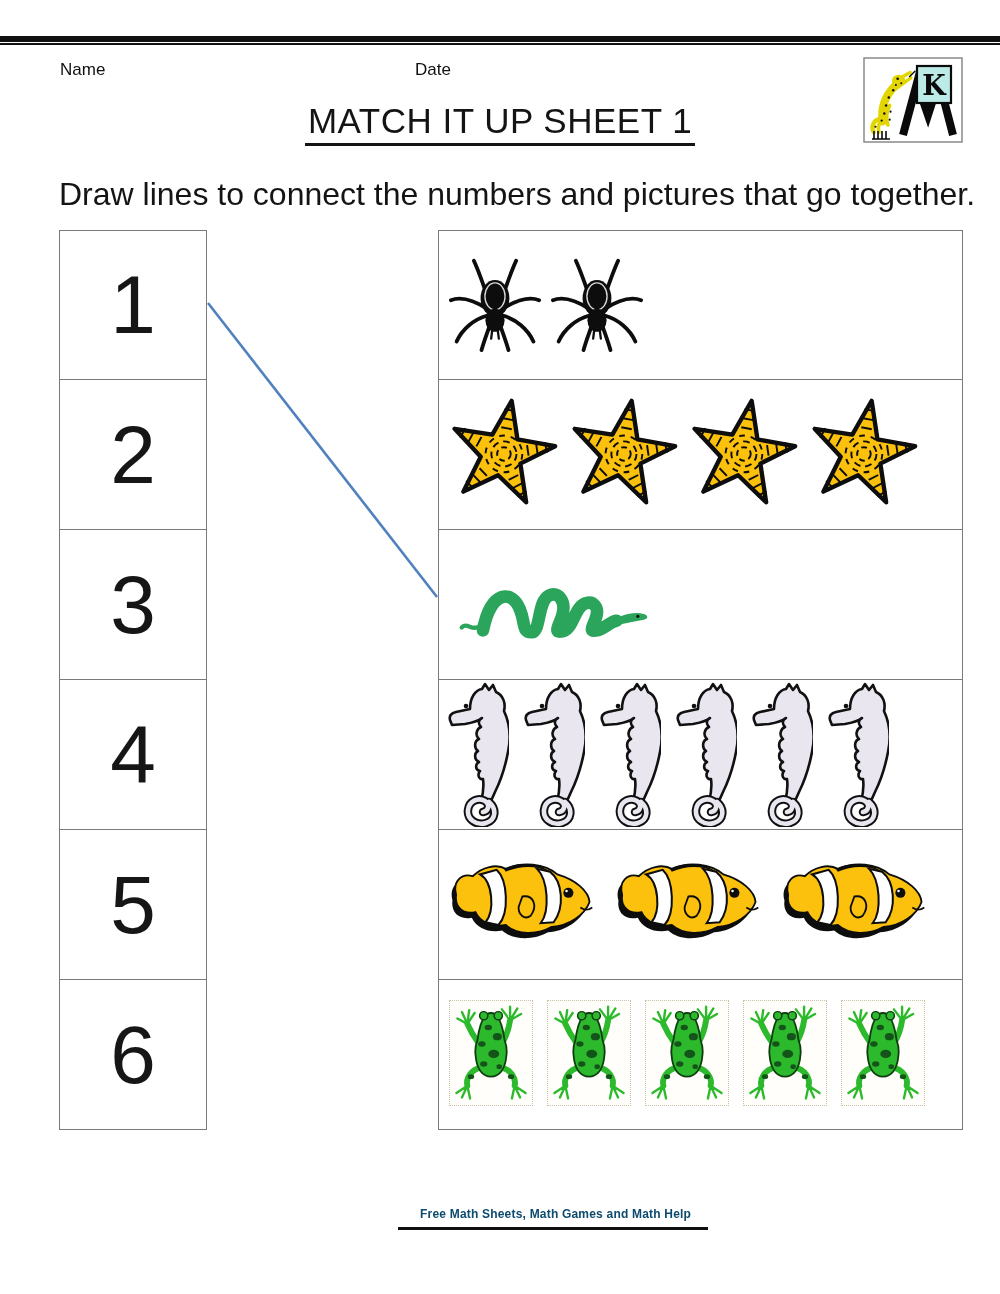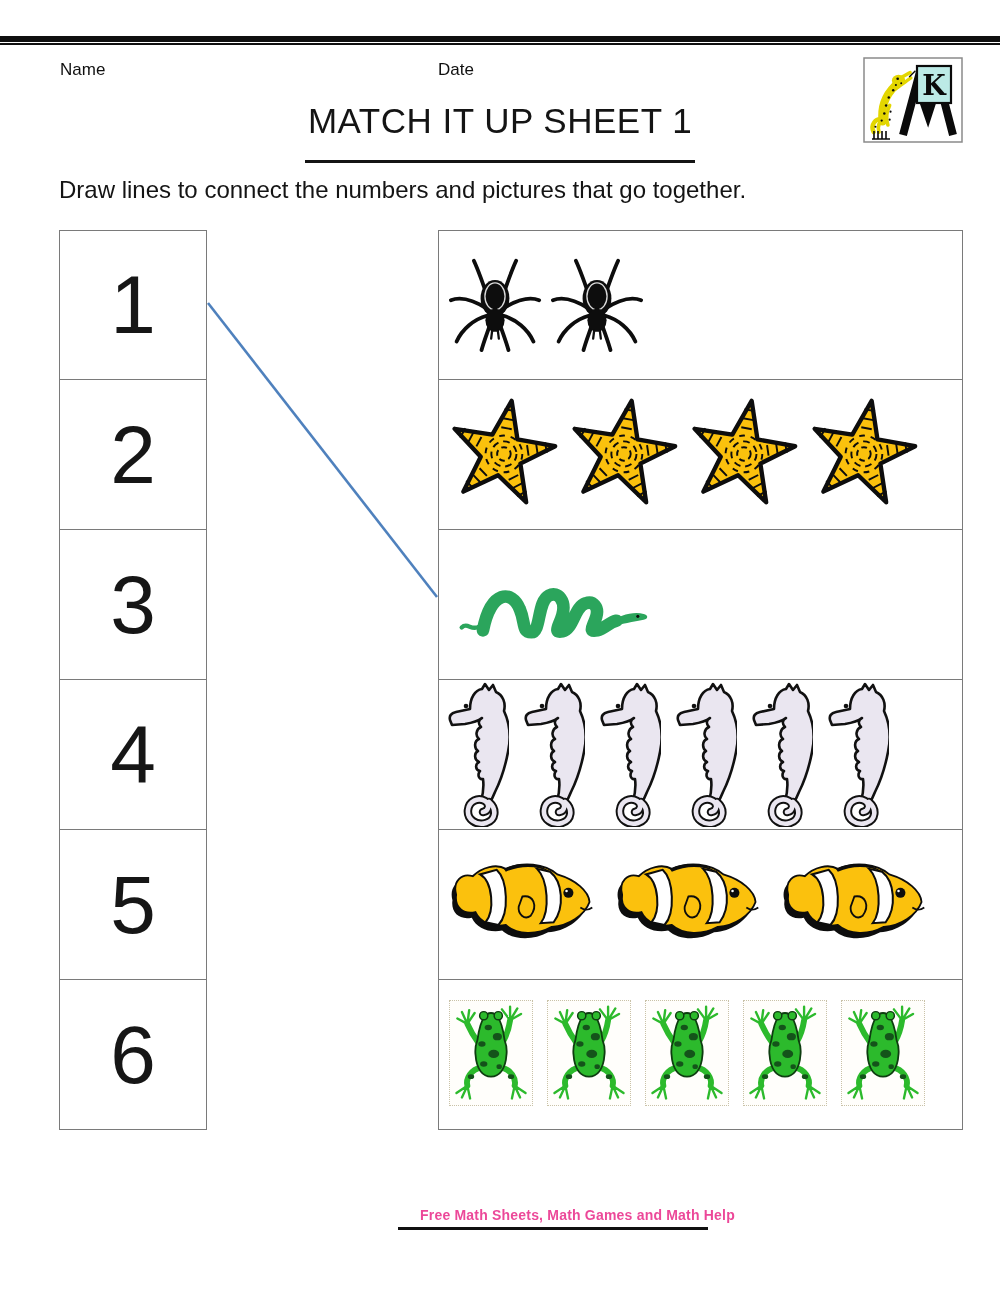--- a/index.html
+++ b/index.html
@@ -5,28 +5,28 @@
   html,body{margin:0;padding:0;background:#ffffff;}
   .page{position:relative;width:1000px;height:1230px;background:#fff;overflow:hidden;
         font-family:"Liberation Sans",sans-serif;color:#141414;}
   
   .toprule{position:absolute;left:0;top:36px;width:1000px;}
   .tr-thick{height:6px;background:#101010;}
   .tr-thin{height:2px;background:#101010;margin-top:1px;}
   
   .hlabel{position:absolute;top:60px;font-size:17px;color:#101010;}
   .hlabel.name{left:60px;}
-  .hlabel.date{left:438px;text-align:right;}
+  .hlabel.date{left:415px;text-align:right;}
   
   .corner-logo{position:absolute;left:863px;top:57px;}
   
   .title-wrap{position:absolute;left:0;top:101px;width:1000px;text-align:center;}
   .title{display:inline-block;font-size:35px;letter-spacing:.5px;color:#141414;
-         border-bottom:3px solid #141414;padding:0 3px 19px 3px;}
-  .instruction{position:absolute;left:59px;top:176px;font-size:24px;color:#141414;}
+         border-bottom:3px solid #141414;padding:0 3px 2px 3px;}
+  .instruction{position:absolute;left:59px;top:176px;font-size:32px;color:#141414;}
   
   .numbers-col{position:absolute;left:59px;top:230px;width:148px;}
   .num-cell{box-sizing:border-box;height:150px;border:1px solid var(--border-gray);
             border-top-width:0;display:flex;align-items:center;justify-content:center;
             font-size:82px;color:#161616;background:#fff;}
   .num-cell:first-child{border-top-width:1px;}
   .pictures-col{position:absolute;left:438px;top:230px;width:525px;}
   .pic-row{box-sizing:border-box;height:150px;border:1px solid var(--border-gray);
            border-top-width:0;display:flex;align-items:flex-start;background:#fff;}
   .pic-row:first-child{border-top-width:1px;}
@@ -36,21 +36,21 @@
   .row-seahorse{padding:2px 0 0 8px;gap:14px;}
   .row-clownfish{padding:26px 0 0 6px;gap:14px;}
   .row-frog{padding:20px 0 0 10px;gap:14px;}
   .icon-wrap{flex:0 0 auto;line-height:0;}
   .frog-card{border:1px dotted #c9c2a8;padding:1px;background:#fffefb;}
   
   .line-overlay{position:absolute;left:0;top:0;width:1000px;height:1294px;pointer-events:none;}
   
   .footer{position:absolute;left:0;top:1195px;width:1000px;height:95px;}
   .footer-logo{position:absolute;left:326px;top:5px;}
-  .tagline{position:absolute;left:420px;top:12px;font-size:14px;font-weight:700;color:#ec4899;letter-spacing:.2px;}
+  .tagline{position:absolute;left:420px;top:12px;font-size:12px;font-weight:700;color:#0c4a6e;letter-spacing:.2px;}
   .footer-rule{position:absolute;left:398px;top:32px;width:310px;height:3px;background:#101010;}
   .wordmark-text{position:absolute;left:407px;top:36px;font-family:"DejaVu Sans",sans-serif;
                  font-weight:700;font-size:21px;letter-spacing:.5px;color:#101010;}
   svg{display:block;}
 </style>
 </head>
 <body>
 
 <svg width="0" height="0" style="position:absolute" aria-hidden="true">
   <defs>

